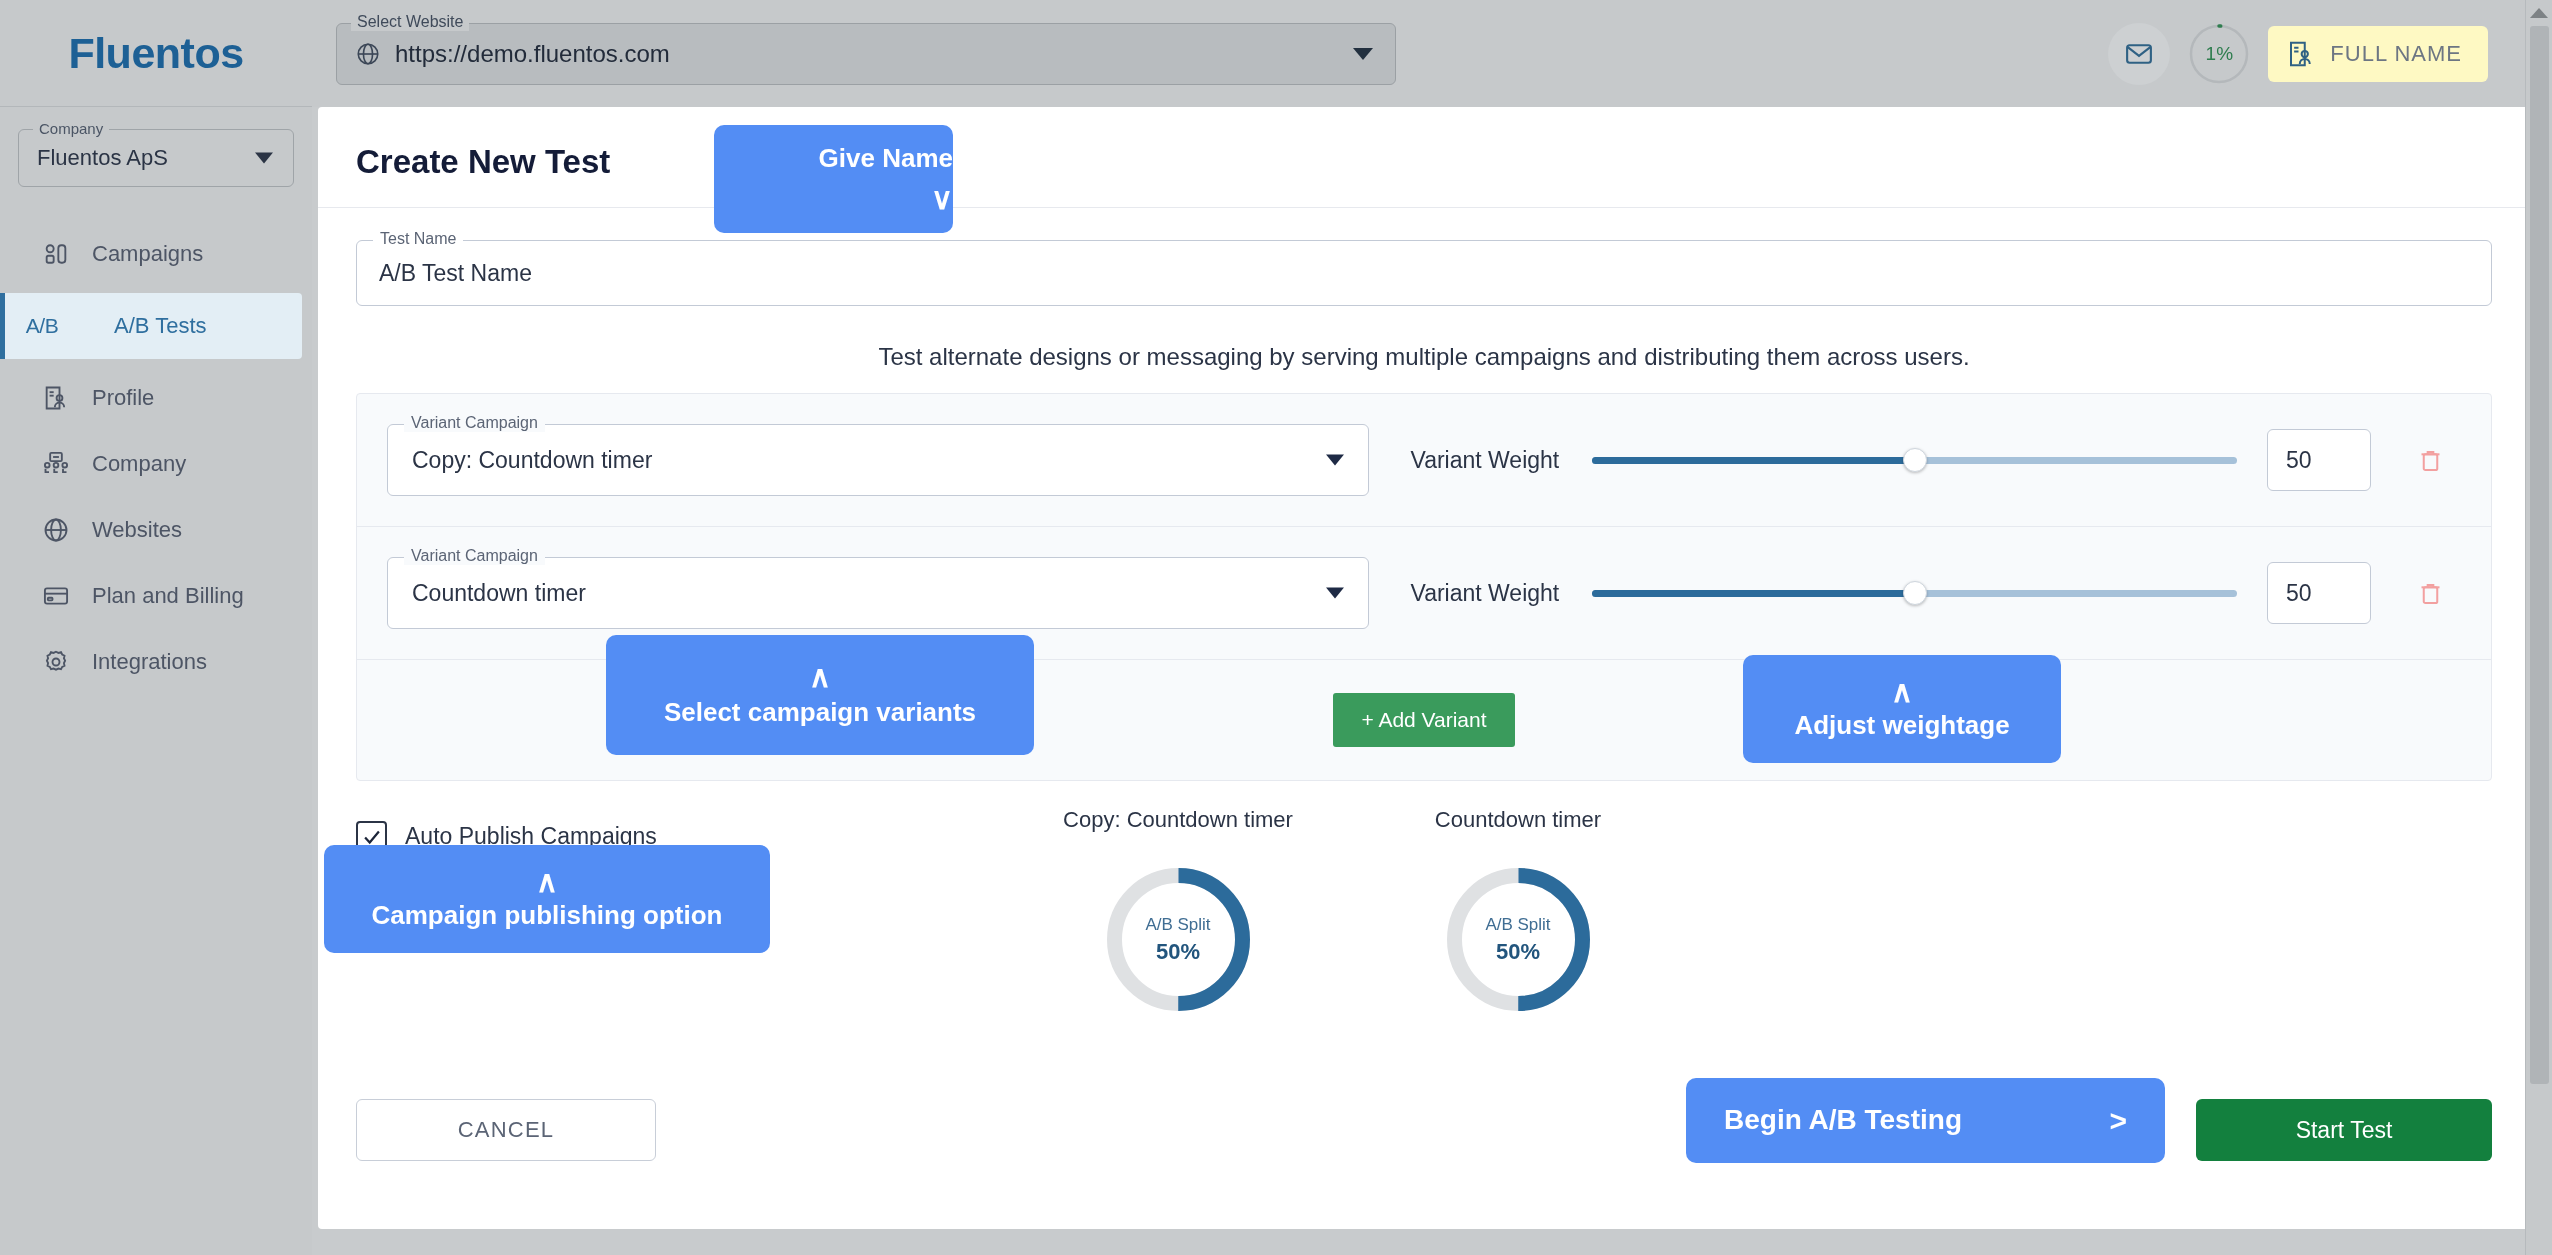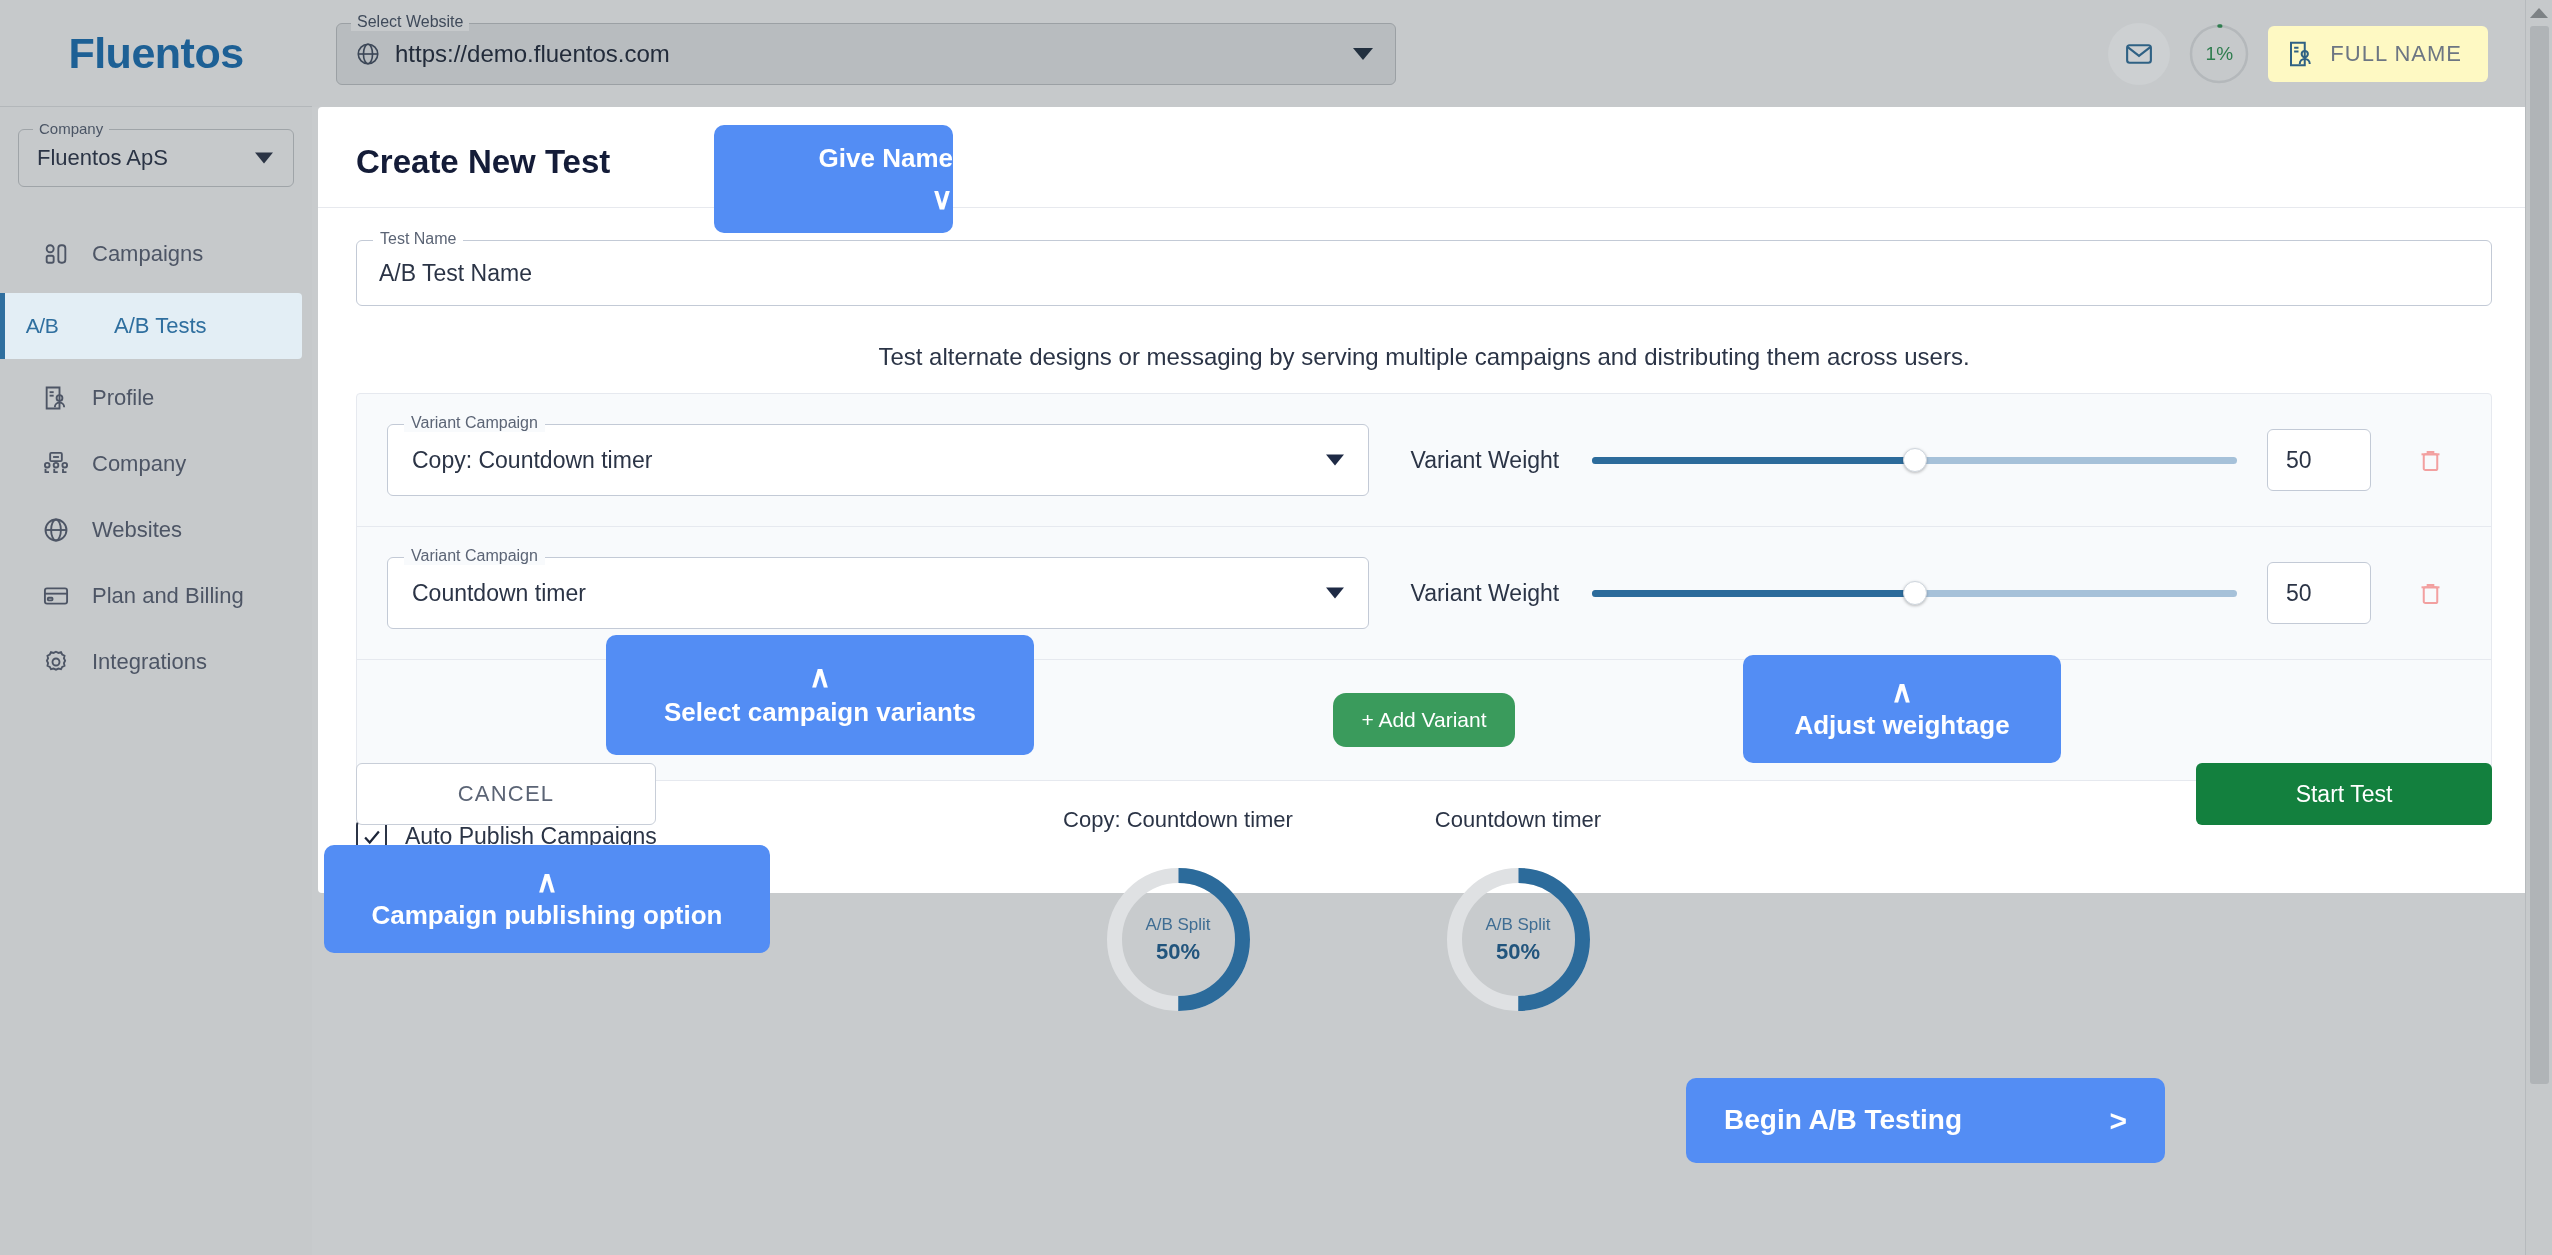--- a/index.html
+++ b/index.html
@@ -124,21 +124,21 @@
     display: flex; align-items: center; gap: 14px;
     background: #fef9c3; border-radius: 6px;
     padding: 10px 26px 10px 18px; height: 56px;
   }
   .user-name { font-size: 22px; color: #6d7683; letter-spacing: 1px; }
 
   
   .card {
     position: absolute;
     left: 6px; top: 107px;
-    width: 2212px; height: 786px;
+    width: 2212px; height: 1122px;
     background: #fff;
     border-radius: 4px;
   }
   .page-title {
     font-size: 33px; font-weight: bold; color: #141c38;
     padding: 36px 0 0 38px;
   }
   .title-rule { margin: 26px 0 0 0; height: 1px; background: #e7e9ee; }
 
   .field-outline {
@@ -215,21 +215,21 @@
   .trash-btn {
     margin-left: 38px; width: 42px; height: 42px;
     display: flex; align-items: center; justify-content: center;
     color: #f2a0a0; cursor: pointer;
   }
   .add-row {
     height: 120px; display: flex; align-items: center; justify-content: center;
   }
   .add-variant-btn {
     background: #3a9b5c; color: #fff;
-    font-size: 21px; border: none; border-radius: 13px;
+    font-size: 21px; border: none; border-radius: 3px;
     padding: 15px 28px; cursor: pointer;
   }
 
   .checkbox-row {
     display: flex; align-items: center;
     margin: 40px 0 0 38px;
   }
   .checkbox {
     width: 31px; height: 31px; border: 2px solid #2b3446; border-radius: 4px;
     display: flex; align-items: center; justify-content: center;

